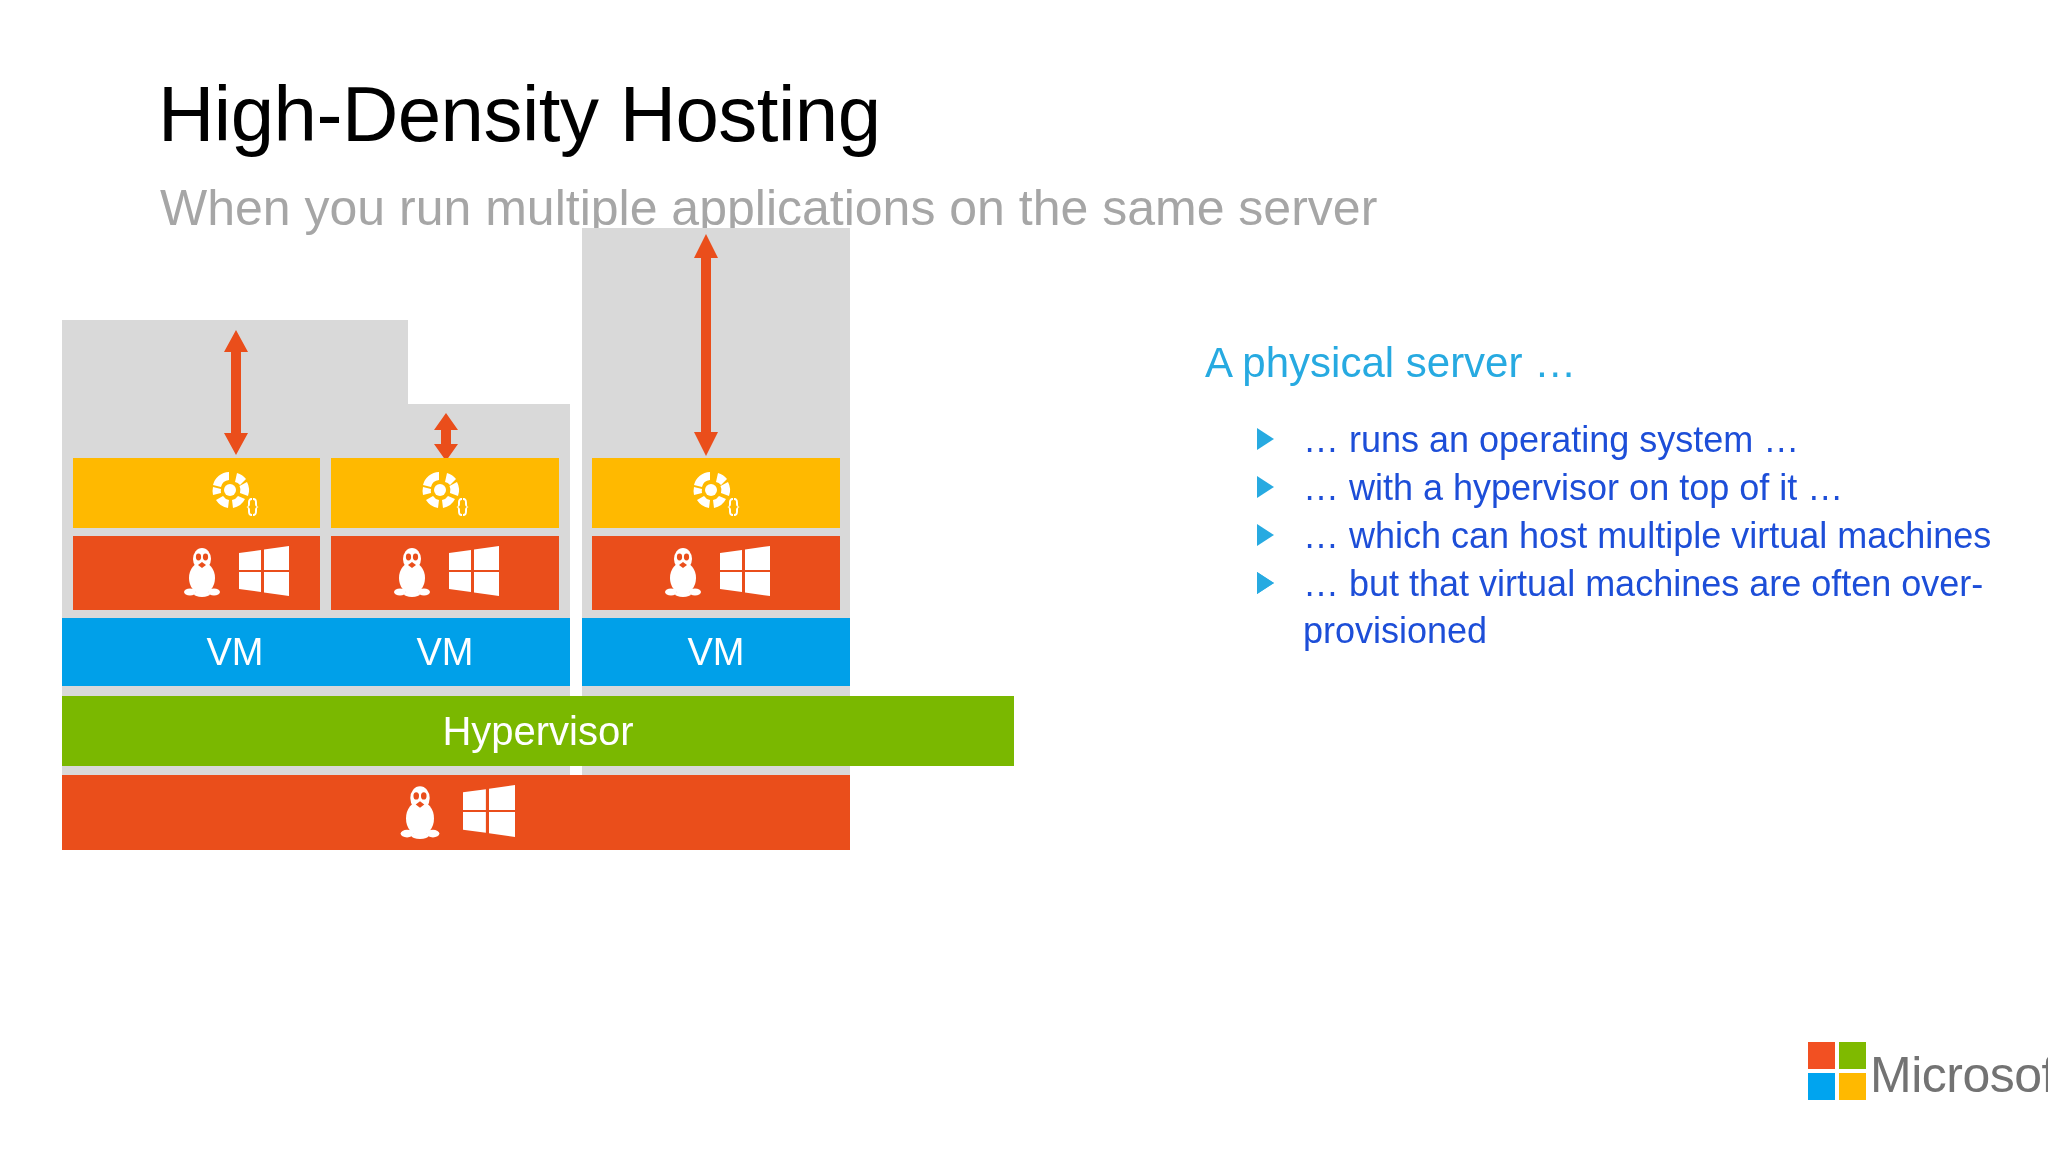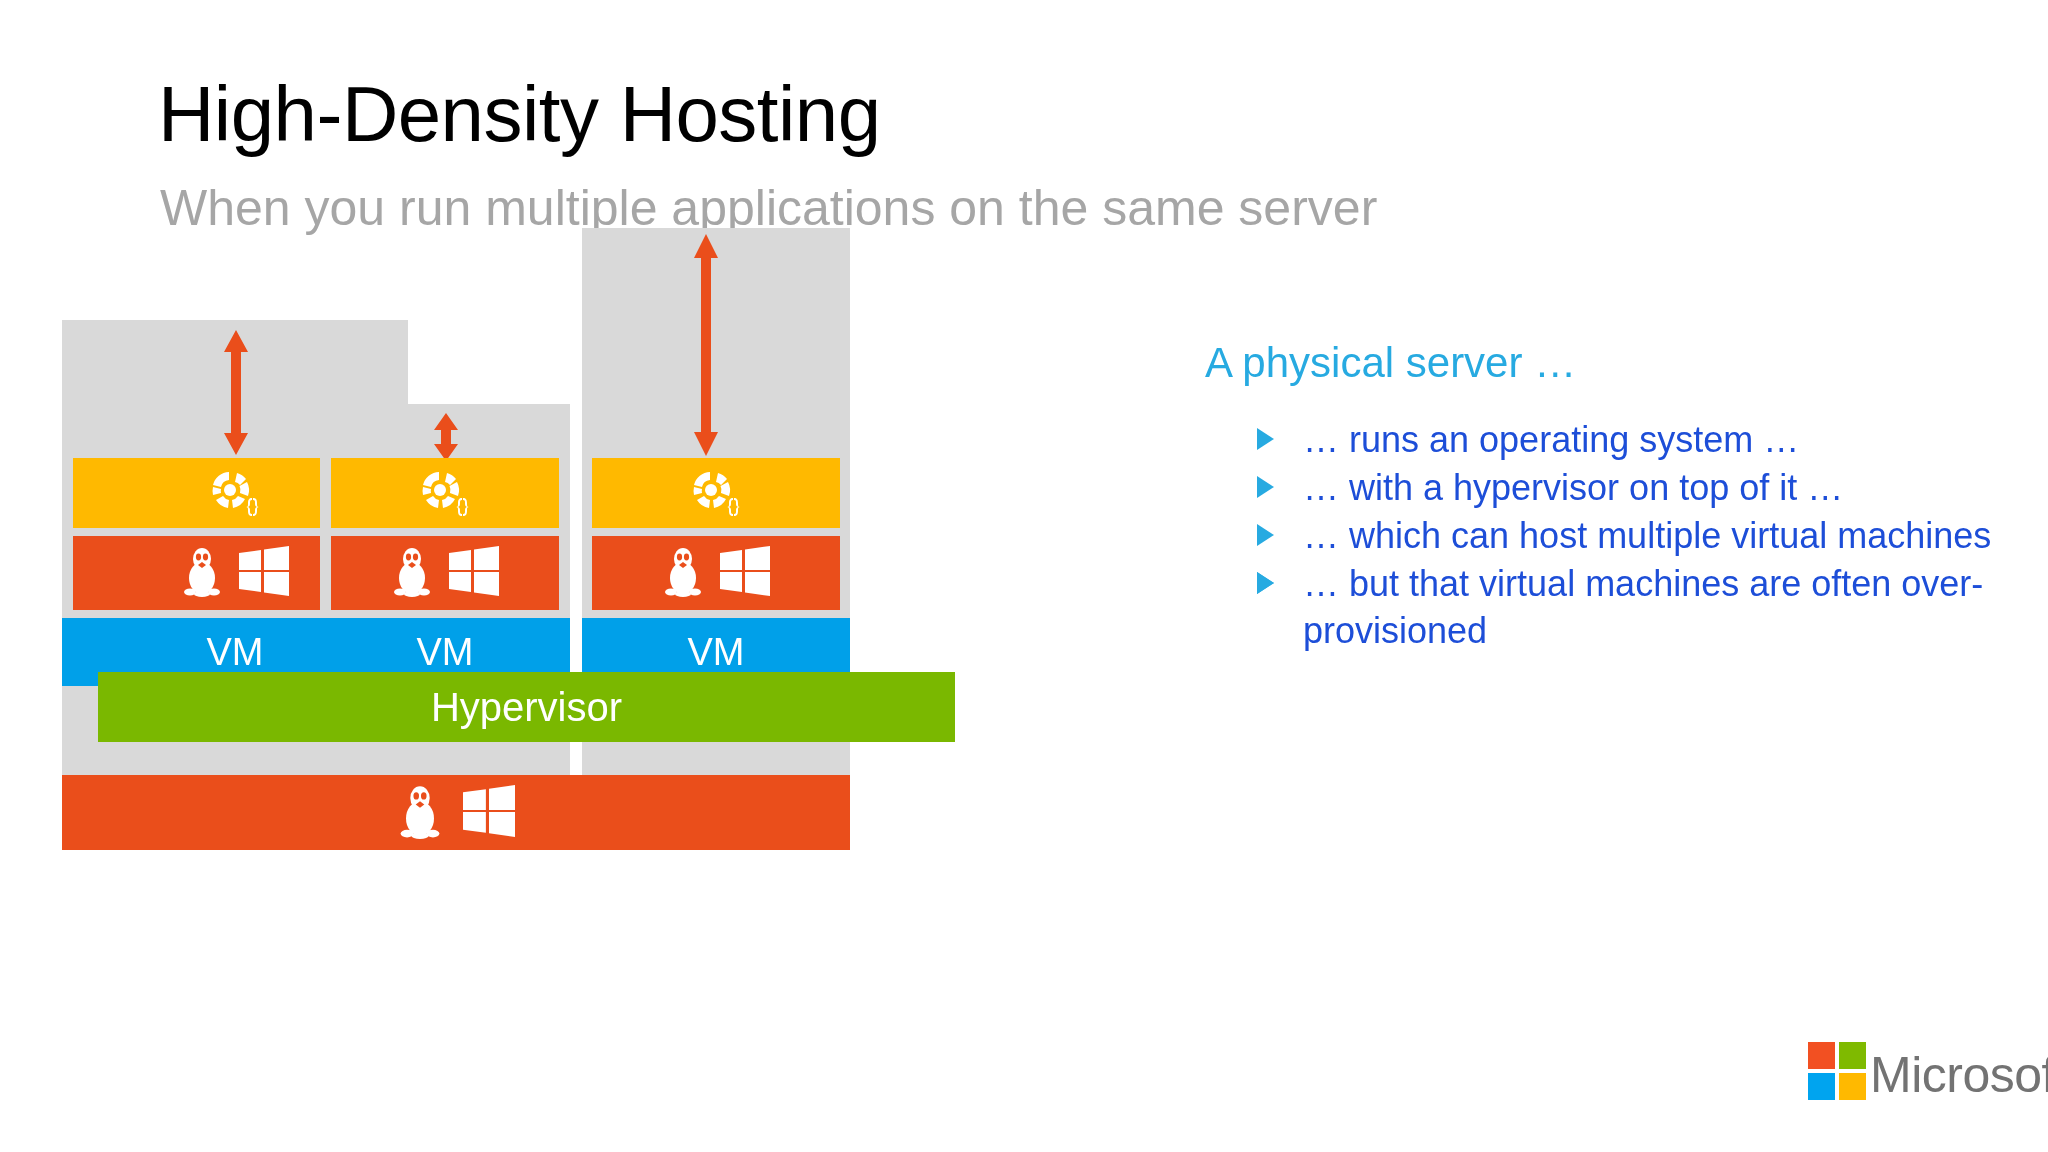--- a/index.html
+++ b/index.html
@@ -344,21 +344,21 @@
           </g>
         </svg>
       </span>
     </span>
   </div>
 
   <div class="band band-vm" style="left:582px; top:618px; width:268px; height:68px;">
     <span class="band-label">VM</span>
   </div>
 
-  <div class="band band-hv" style="left:62px; top:672px; width:857px; height:70px;margin-left:36px;">
+  <div class="band band-hv" style="left:62px; top:696px; width:952px; height:70px;">
     <span class="band-label hv">Hypervisor</span>
   </div>
 
   <div class="band band-host" style="left:62px; top:775px; width:788px; height:75px;">
     <span class="icon-row big">
       <span>
         <svg width="46" height="56" viewBox="0 0 42 52" aria-hidden="true">
           <g fill="#ffffff">
             <ellipse cx="21" cy="14" rx="9" ry="11"></ellipse>
             <ellipse cx="21" cy="33" rx="13" ry="16"></ellipse>

